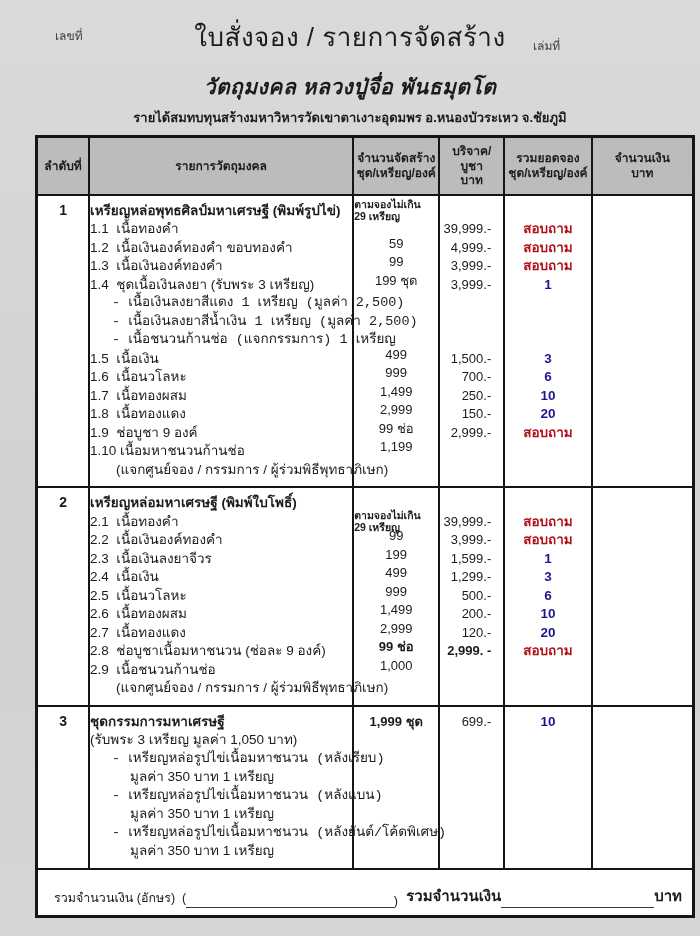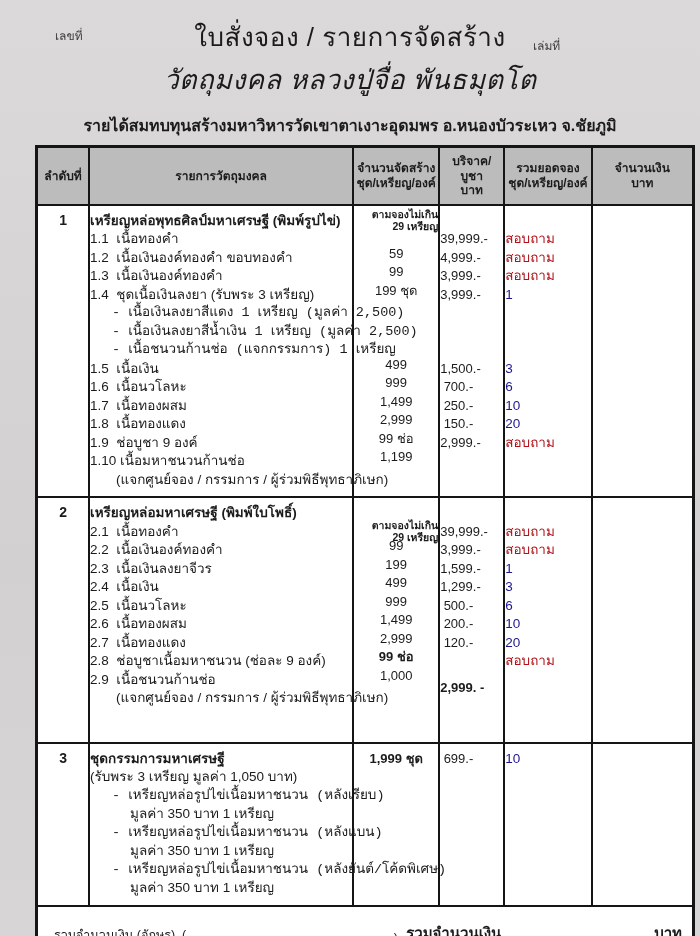--- a/index.html
+++ b/index.html
@@ -13,23 +13,23 @@
   }
   .page { position:relative; width:700px; height:936px; overflow:hidden;
           background:linear-gradient(180deg,#dbd9da 0%,#d2d0d1 60%,#d7d5d6 100%); }
 
   
   .corner-label { position:absolute; font-size:12px; color:#3c3c3c; }
   .doc-no { left:55px; top:26px;font-family:Liberation Mono, monospace; }
   .book-no { left:533px; top:36px; }
   .hdr { text-align:center; padding-top:16px; }
   .hdr .title { font-size:26px; font-weight:500; letter-spacing:.5px; }
-  .hdr .sub1 { font-size:27px; font-weight:normal; font-style:italic; margin-top:1px; letter-spacing:.5px; }
+  .hdr .sub1 { font-size:21px; font-weight:bold; font-style:italic; margin-top:13px; letter-spacing:.5px; }
   .hdr .sub2 { font-size:30px; font-weight:bold; font-style:italic; margin-top:-6px; letter-spacing:.5px; }
-  .hdr .sub3 { font-size:16px; font-weight:bold; margin-top:12px; }
+  .hdr .sub3 { font-size:13px; font-weight:bold; margin-top:4px; }
 
   
   table.order { border-collapse:collapse; table-layout:fixed;
                 width:660px; margin:7px 0 0 35px; background:#fff;
                 border:3px solid #151515; }
   col.c-no{width:8%} col.c-item{width:40.2%} col.c-qty{width:13.1%}
   col.c-price{width:9.9%} col.c-order{width:13.3%} col.c-amt{width:15.5%}
   th, td { border:2px solid #151515; }
   thead th { background:#bcbcbc; font-size:12px; font-weight:bold;
              line-height:14.5px; padding:6px 1px; vertical-align:middle; text-align:center; }
@@ -37,24 +37,24 @@
   td.no-cell { text-align:center; font-weight:bold; font-size:14px; }
   .line { height:18.5px; line-height:18.5px; white-space:pre; font-size:13.5px; }
   td.items-cell .line { }
   .line.title { font-weight:bold; }
   .line.plain { }
   .line.sub  { padding-left:22px;font-family:Liberation Mono, monospace; }
   .line.sub2 { padding-left:40px; }
   .line.note { padding-left:26px; }
   td.qty-cell .line   { text-align:center; font-size:13px; }
   td.qty-cell .line.b { font-weight:bold; }
-  .qty-cap { font-size:10.5px; line-height:12px; font-weight:bold; text-align:right; margin-top:-4px; }
-  td.price-cell .line { text-align:right; padding-right:30px; font-size:13px; }
-  td.price-cell .line.b { font-weight:bold;margin-top:27px; }
-  td.order-cell .line { text-align:left; font-weight:normal; font-size:13.5px; }
+  .qty-cap { font-size:10.5px; line-height:12px; font-weight:bold; text-align:left; margin-top:-4px; }
+  td.price-cell .line { text-align:right; padding-right:12px; font-size:13px; }
+  td.price-cell .line.b { font-weight:bold; }
+  td.order-cell .line { text-align:center; font-weight:bold; font-size:13.5px; }
   .red  { color:#b1121a; }
   .blue { color:#1e168f; }
 
   
   td.total-cell { height:48px; vertical-align:bottom; padding:0 10px 7px 16px; }
   .total-line { display:flex; align-items:flex-end; }
   .total-line .lbl-small { font-size:12.5px; white-space:pre; }
   .total-line .lbl-big { font-size:15px; font-weight:bold; white-space:pre; }
   .fill { display:inline-block; border-bottom:1.5px solid #3a3a3a; height:14px; }
   .fill1 { width:228px; } .fill2 { width:168px; }

